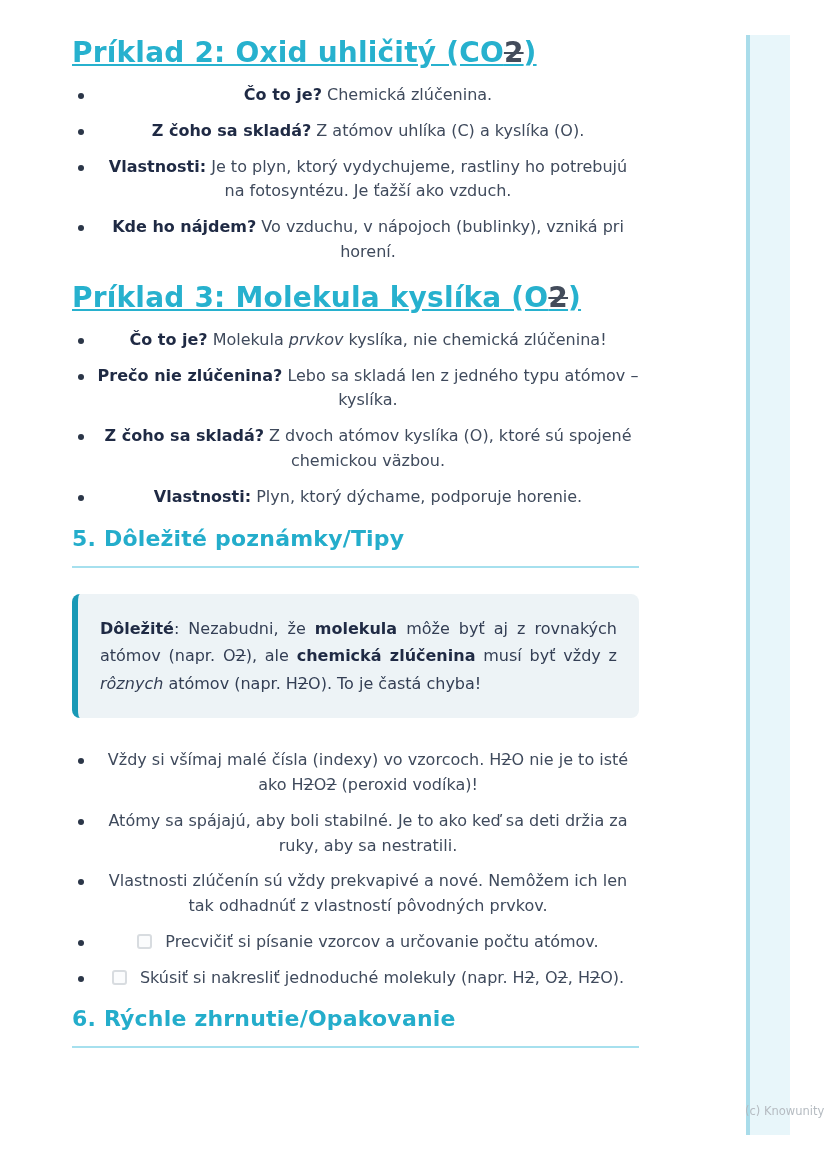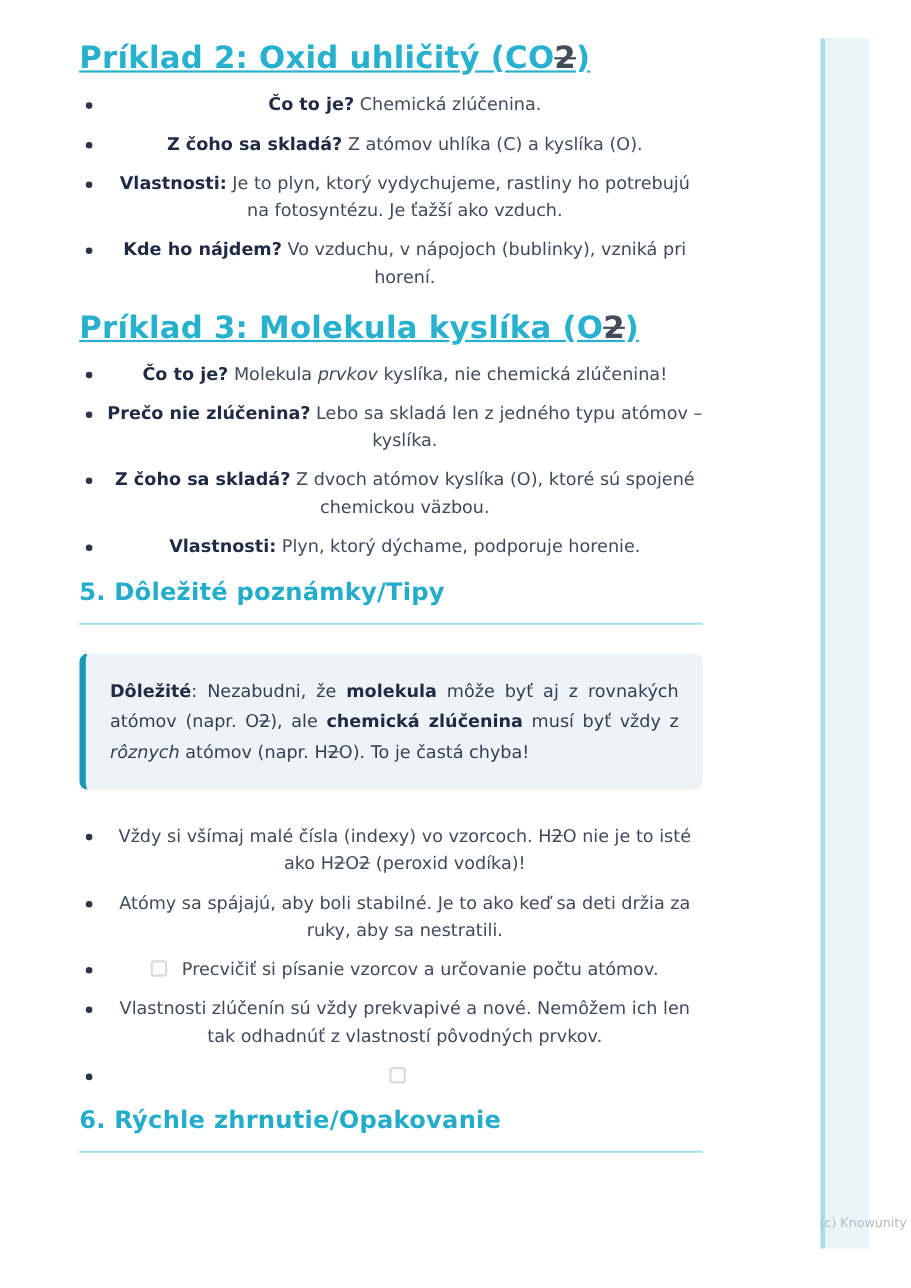--- a/index.html
+++ b/index.html
@@ -126,26 +126,26 @@
     <li><span class="rb">Vlastnosti:</span><span> Plyn, ktorý dýchame, podporuje horenie.</span></li>
   </ul>
 
   <h2 class="big">5. Dôležité poznámky/Tipy</h2>
 
   <div class="callout"><span class="rb">Dôležité</span><span>: Nezabudni, že </span><span class="rb">molekula</span><span> môže byť aj z rovnakých atómov (napr. O</span><span class="rs">2</span><span>), ale </span><span class="rb">chemická zlúčenina</span><span> musí byť vždy z </span><span class="ri">rôznych</span><span> atómov (napr. H</span><span class="rs">2</span><span>O). To je častá chyba!</span></div>
 
   <ul class="blist">
     <li><span>Vždy si všímaj malé čísla (indexy) vo vzorcoch. H</span><span class="rs">2</span><span>O nie je to isté ako H</span><span class="rs">2</span><span>O</span><span class="rs">2</span><span> (peroxid vodíka)!</span></li>
     <li><span>Atómy sa spájajú, aby boli stabilné. Je to ako keď sa deti držia za ruky, aby sa nestratili.</span></li>
+    <li><span>Vlastnosti zlúčenín sú vždy prekvapivé a nové. Nemôžem ich len tak odhadnúť z vlastností pôvodných prvkov.</span></li>
     <li>
       <span class="checkbox"></span><span><span>Precvičiť si písanie vzorcov a určovanie počtu atómov.</span></span>
     </li>
-    <li><span>Vlastnosti zlúčenín sú vždy prekvapivé a nové. Nemôžem ich len tak odhadnúť z vlastností pôvodných prvkov.</span></li>
     <li>
-      <span class="checkbox"></span>
+      <span class="checkbox"></span><span><span>Skúsiť si nakresliť jednoduché molekuly (napr. H</span><span class="rs">2</span><span>, O</span><span class="rs">2</span><span>, H</span><span class="rs">2</span><span>O).</span></span>
     </li>
   </ul>
 
   <h2 class="big">6. Rýchle zhrnutie/Opakovanie</h2>
 
 </div>
 
 <div class="side-band"></div>
 
 <div class="footer">(c) Knowunity 2025</div>

